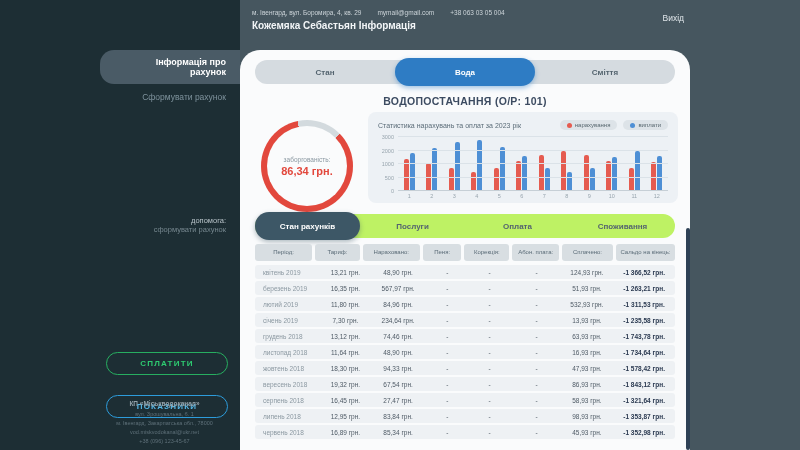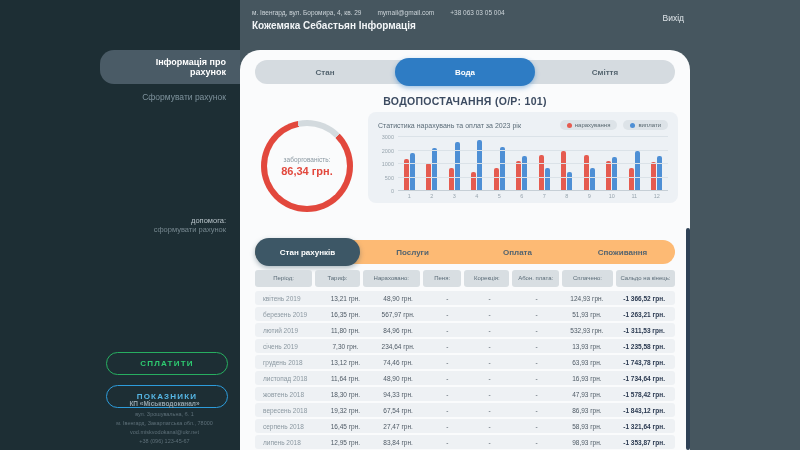--- a/index.html
+++ b/index.html
@@ -14,21 +14,21 @@
   .logo { position:absolute; top:6px; right:6px; display:flex; align-items:center; gap:5px; }
   .logo-text { display:flex; flex-direction:column; line-height:1.15; }
   .logo-sub { font-size:5px; font-weight:bold; color:#e8923d; letter-spacing:.4px; }
   .logo-main { font-size:11.5px; font-weight:bold; color:#f6cf3e; letter-spacing:.5px; }
   .menu { position:absolute; top:50px; left:0; right:0; display:flex; flex-direction:column; align-items:flex-end; }
   .menu-item { font-size:8.5px; color:#7e929c; padding:8px 14px; text-align:right; cursor:pointer; }
   .menu-item.active { background:#4a5b66; color:#fff; font-weight:bold; font-size:9px; border-radius:14px 0 0 14px; padding:7px 14px 7px 18px; margin-left:100px; }
   .help { position:absolute; top:216px; right:14px; text-align:right; }
   .help-title { font-size:7.5px; font-weight:normal; color:#b9c4ca; margin-bottom:0; }
   .help-text { font-size:7.5px; color:#76878f; }
-  .side-buttons { position:absolute; top:352px; right:12px; width:122px; display:flex; flex-direction:column; gap:10px; }
+  .side-buttons { position:absolute; top:352px; right:12px; width:122px; display:flex; flex-direction:column; gap:20px; }
   .side-btn { height:23px; border-radius:12px; background:transparent; border:1px solid; display:flex; align-items:center; justify-content:center; font-size:8px; font-weight:bold; letter-spacing:1.2px; cursor:pointer; font-family:inherit; }
   .btn-green { border-color:#27ae60; color:#2ecc71; }
   .btn-blue  { border-color:#2d9cdb; color:#56b7e6; }
   .side-footer { position:absolute; bottom:4px; left:95px; right:6px; text-align:center; }
   .footer-org { font-size:6.5px; font-weight:bold; color:#93a2aa; margin-bottom:3px; }
   .footer-line { font-size:5.5px; color:#5e7079; line-height:1.65; }
   
   .header { position:absolute; left:252px; top:9px; z-index:1; }
   .header-meta { display:flex; gap:16px; font-size:6.5px; color:#ccd4d9; }
   .header-name { margin-top:4px; font-size:10px; font-weight:bold; color:#f2f5f7; }
@@ -57,21 +57,21 @@
   .plot { position:relative; height:54px; }
   .gridline { position:absolute; left:0; right:0; height:1px; background:#dbe2e8; }
   .gridline.base { background:#c6cfd6; }
   .ytick { position:absolute; right:100%; margin-right:4px; font-size:5.5px; color:#98a5ae; transform:translateY(50%); }
   .bars-row { position:absolute; inset:0; display:flex; }
   .bar-group { flex:1; display:flex; align-items:flex-end; justify-content:center; gap:1px; }
   .bar { width:5px; border-radius:2px 2px 0 0; }
   .xlabels { display:flex; margin-top:2px; }
   .xlabel { flex:1; text-align:center; font-size:5.5px; color:#98a5ae; }
   
-  .subtabs { margin:28px 15px 0; height:24px; background:#fdba74; border-radius:12px; display:flex; }
+  .subtabs { margin:2px 15px 0; height:24px; background:#bef264; border-radius:12px; display:flex; }
   .subtab { flex:1; display:flex; align-items:center; justify-content:center; font-size:8px; font-weight:bold; color:#54646f; cursor:pointer; }
   .subtab.active { background:#3d5766; color:#fff; border-radius:14px; margin:-2px 0; box-shadow:0 2px 5px rgba(61,87,102,.4); }
   
   .table { margin:6px 15px 0; }
   .thead { display:flex; gap:3px; }
   .th { background:#d8dee2; border-radius:3px; padding:3px 2px; font-size:6px; line-height:1.25; color:#5a6b77; text-align:center; display:flex; align-items:center; justify-content:center; min-height:17px; }
   .tbody { margin-top:4px; }
   .tr { display:flex; background:#eef1f4; border-radius:3px; margin-bottom:2px; padding:3.5px 0; }
   .td { font-size:6.5px; color:#4e5a65; text-align:center; }
   .td.first { text-align:left; padding-left:8px; color:#8b98a1; }

